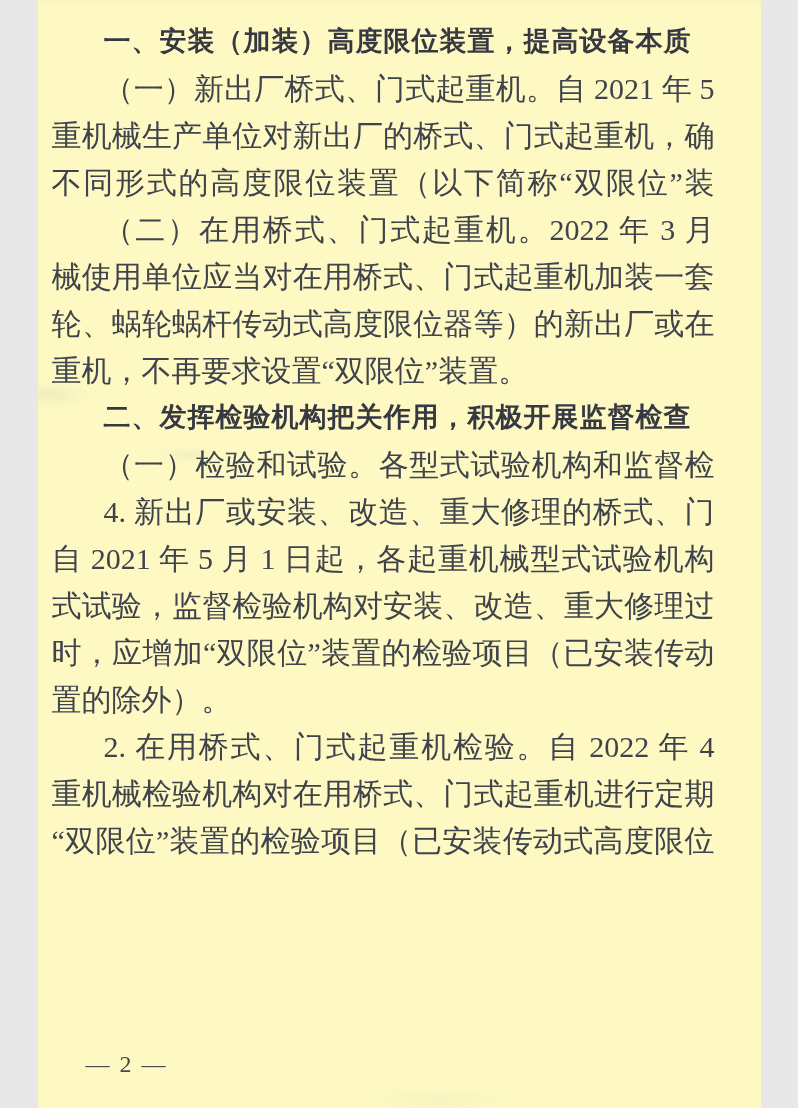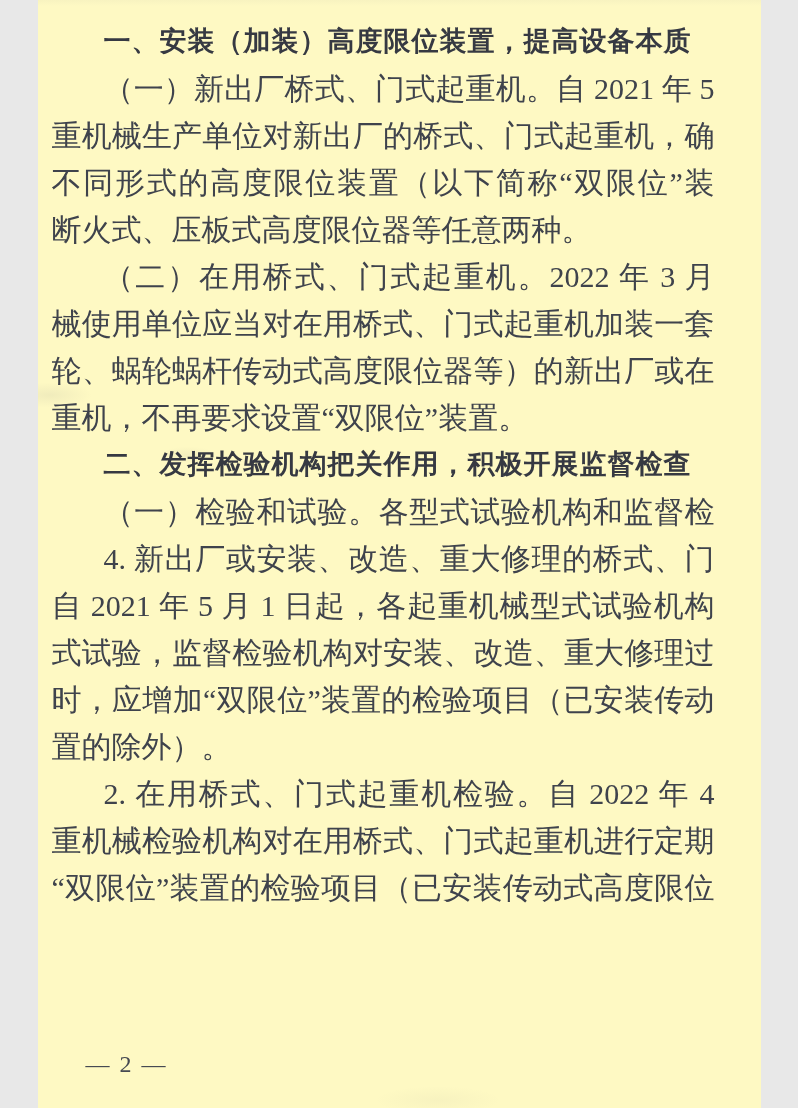--- a/index.html
+++ b/index.html
@@ -77,21 +77,20 @@
 <body>
 
 <div class="page">
   <div class="doc">
 
     <div class="ln heading">一、安装（加装）高度限位装置，提高设备本质安全</div>
 
     <div class="ln first just">（一）新出厂桥式、门式起重机。自 2021 年 5 月 1 日起，起</div>
     <div class="ln just">重机械生产单位对新出厂的桥式、门式起重机，确保该设备满足</div>
     <div class="ln just">不同形式的高度限位装置（以下简称“双限位”装置），例外情况、</div>
-    <div class="ln">断火式、压板式高度限位器等任意两种。</div>
 
     <div class="ln first just">（二）在用桥式、门式起重机。2022 年 3 月 31 日前，起重机</div>
     <div class="ln just">械使用单位应当对在用桥式、门式起重机加装一套不同于原配置形</div>
 
     <div class="ln just">轮、蜗轮蜗杆传动式高度限位器等）的新出厂或在用桥式、门式起</div>
     <div class="ln">重机，不再要求设置“双限位”装置。</div>
 
     <div class="ln heading">二、发挥检验机构把关作用，积极开展监督检查</div>
 
     <div class="ln first just">（一）检验和试验。各型式试验机构和监督检验机构要按照要</div>

